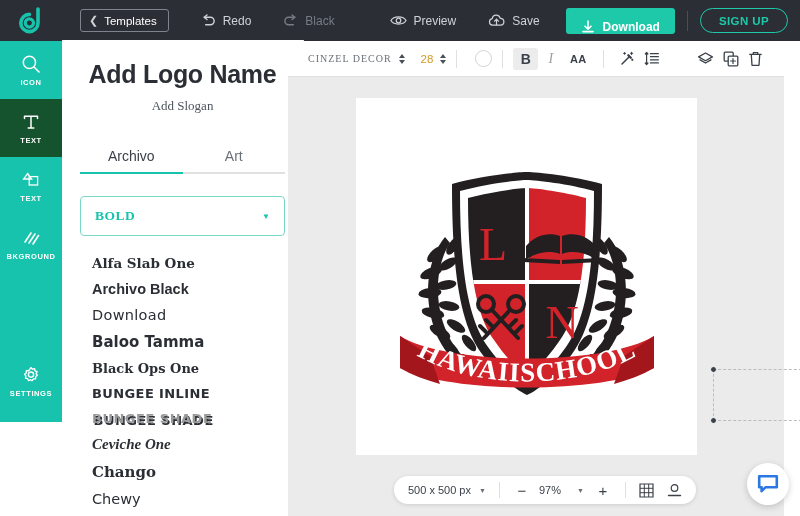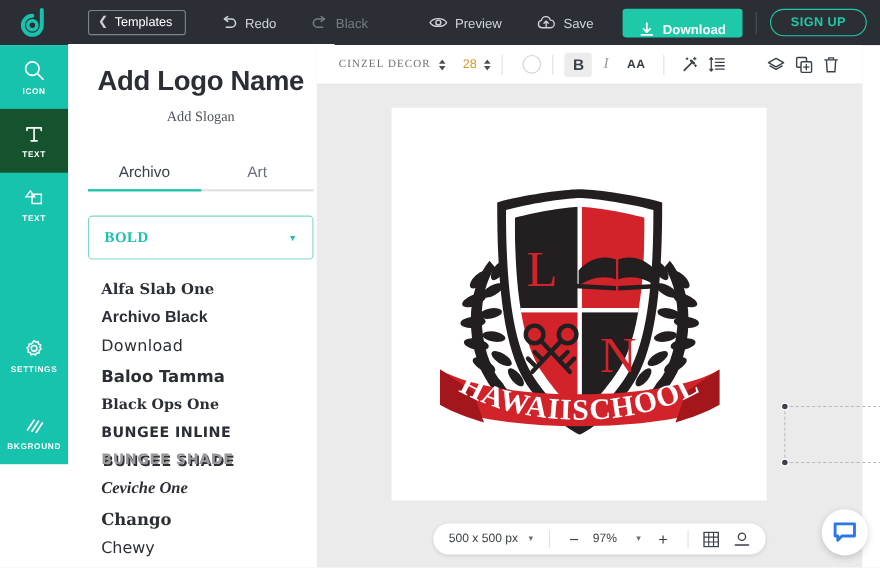--- a/index.html
+++ b/index.html
@@ -262,35 +262,35 @@
     </div>
 
     <div class="rail-item">
       <svg width="20" height="20" viewBox="0 0 20 20">
         <path d="M6.6 3.5 L10.6 9 H2.6 Z" fill="none" stroke="#fff" stroke-width="1.3"></path>
         <rect x="8.2" y="6.6" width="8.4" height="8.4" fill="none" stroke="#fff" stroke-width="1.3"></rect>
       </svg>
       <span class="lbl">TEXT</span>
     </div>
 
+    <div class="rail-item">
+      <svg width="20" height="20" viewBox="0 0 20 20">
+        <path d="M4 14 L10 5 M8 15 L14 6 M12 16 L17.5 7.5" stroke="#fff" stroke-width="1.6" stroke-linecap="round"></path>
+      </svg>
+      <span class="lbl">BKGROUND</span>
+    </div>
+
     <div class="rail-item rail-bottom">
       <svg width="20" height="20" viewBox="0 0 20 20">
         <path d="M10 2.6 L11.5 4.2 L13.6 3.6 L14 5.8 L16.1 6.6 L15.1 8.5 L16.4 10.3 L14.6 11.6
                  L14.6 13.8 L12.4 13.9 L11.1 15.7 L9.3 14.8 L7.4 15.6 L6.6 13.6 L4.5 13.1
                  L4.9 10.9 L3.6 9.2 L5.3 7.9 L5.4 5.7 L7.6 5.7 Z" fill="none" stroke="#fff" stroke-width="1.4" stroke-linejoin="round"></path>
         <circle cx="10" cy="9.6" r="2.6" fill="none" stroke="#fff" stroke-width="1.4"></circle>
       </svg>
       <span class="lbl">SETTINGS</span>
-    </div>
-
-    <div class="rail-item">
-      <svg width="20" height="20" viewBox="0 0 20 20">
-        <path d="M4 14 L10 5 M8 15 L14 6 M12 16 L17.5 7.5" stroke="#fff" stroke-width="1.6" stroke-linecap="round"></path>
-      </svg>
-      <span class="lbl">BKGROUND</span>
     </div>
   </div>
 
   <div class="panel">
 
     <div class="panel-title">Add Logo Name</div>
     <div class="panel-sub">Add Slogan</div>
 
     <div class="tabs">
       <div class="tab active">

